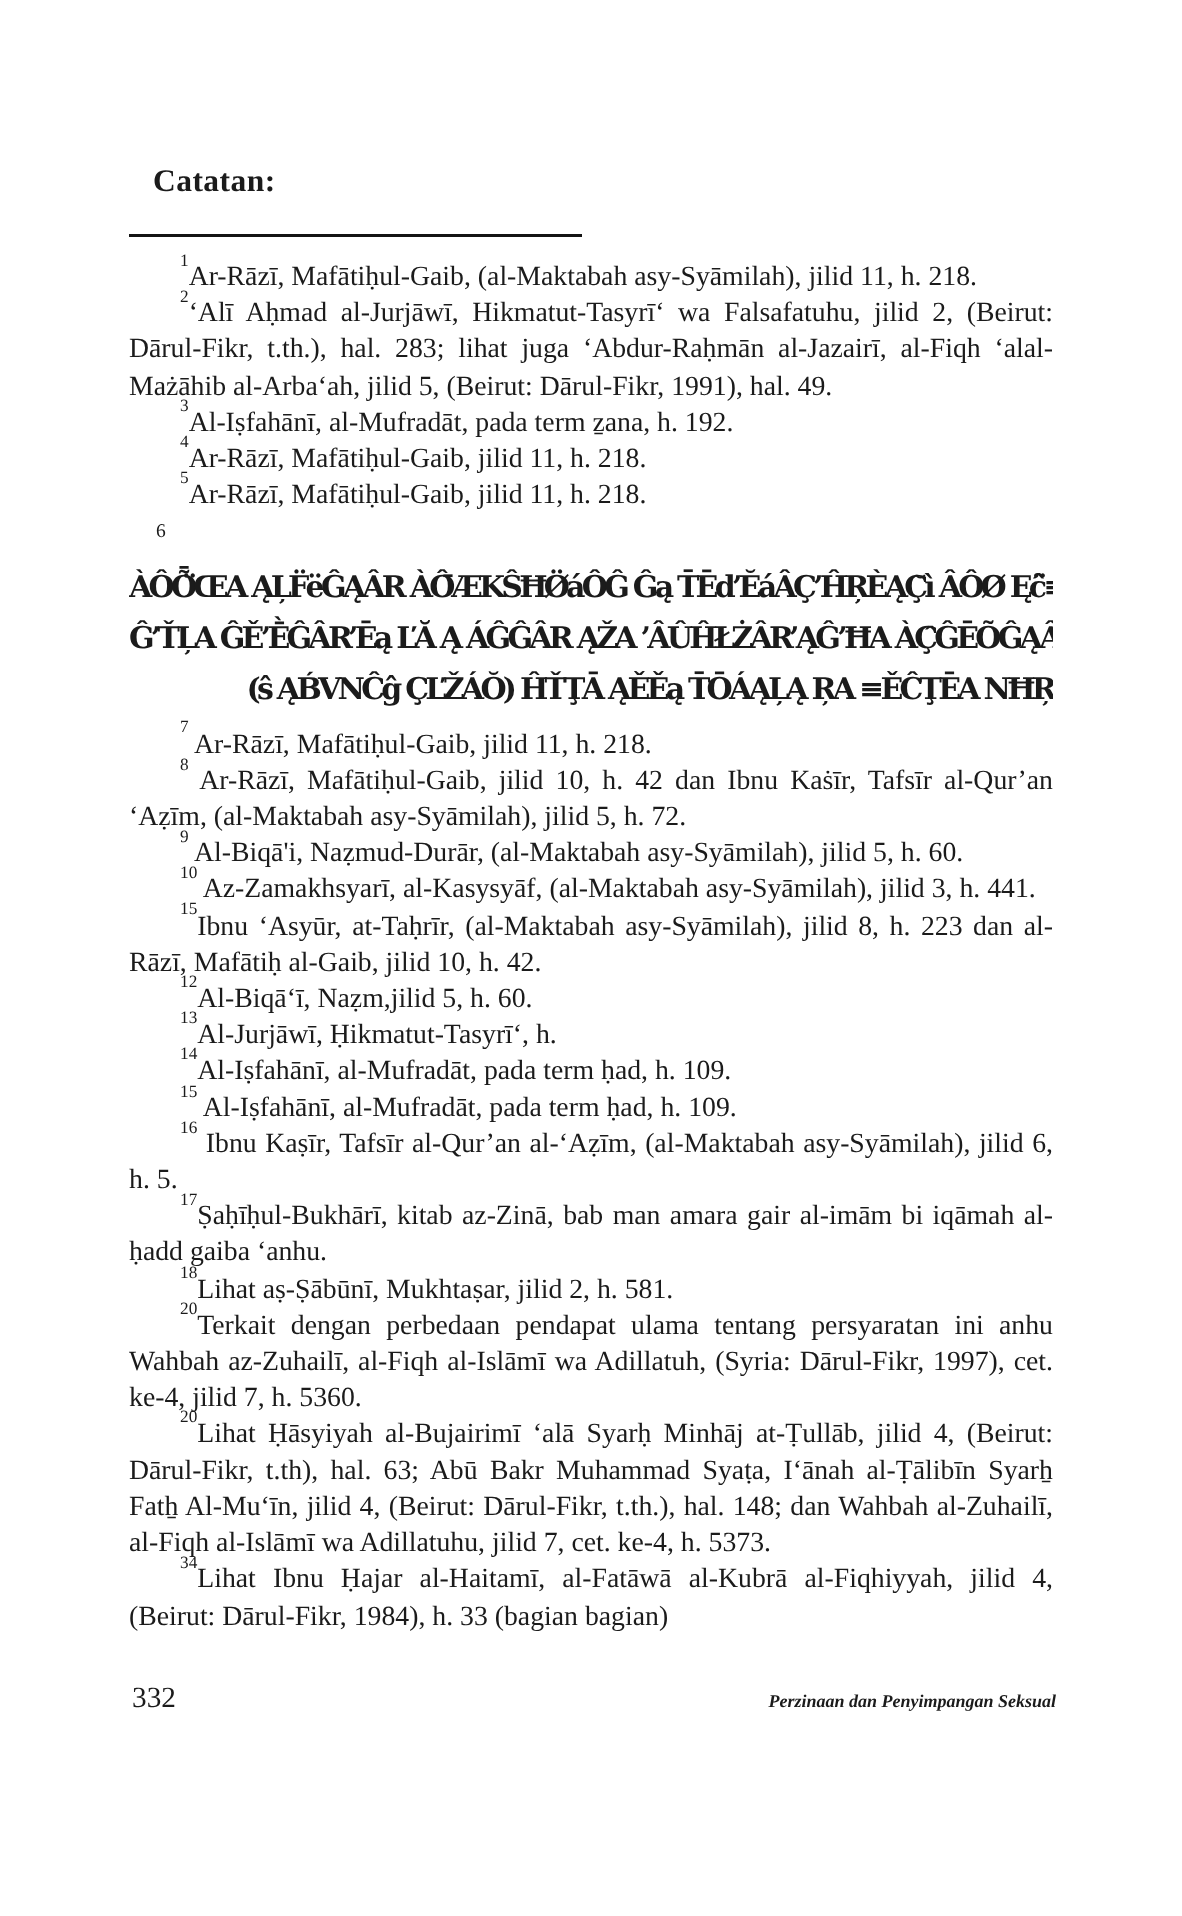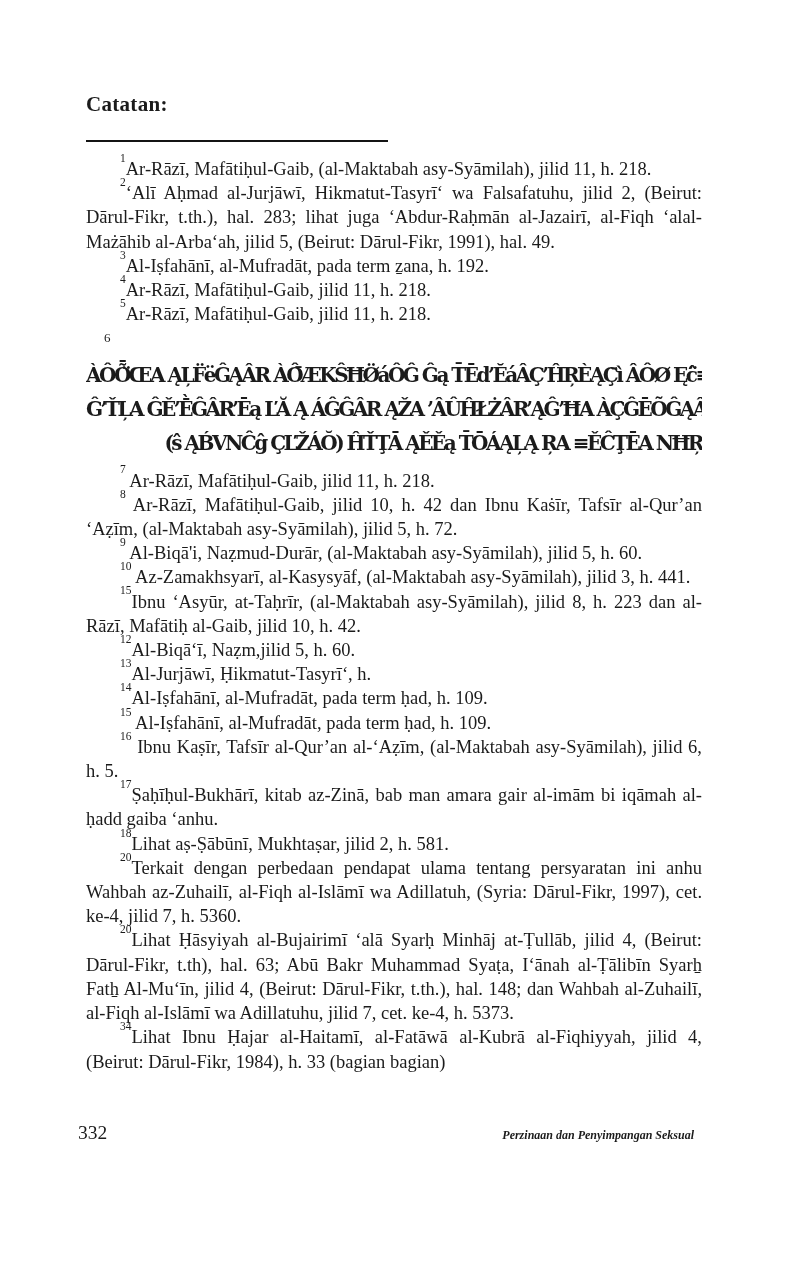--- a/index.html
+++ b/index.html
@@ -19,21 +19,21 @@
   .page {
     position: absolute;
     left: 86px;
     top: 92px;
     width: 616px;
   }
   .heading {
     font-size: 21px;
     font-weight: bold;
     letter-spacing: 0.3px;
-    margin: 0;
+    margin: 16px;
   }
   .heading-rule {
     width: 302px;
     height: 2px;
     background: #141414;
     margin-top: 23px;
   }
   .notes {
     margin-top: 15px;
   }
@@ -67,21 +67,21 @@
     font-weight: bold;
     font-size: 20px;
     line-height: 34px;
     letter-spacing: -2.5px;
     white-space: nowrap;
     overflow: hidden;
     direction: ltr;
   }
   .footer {
     position: absolute;
-    left: 78px;
+    left: 88px;
     top: 1122px;
     width: 616px;
     display: flex;
     justify-content: space-between;
     align-items: baseline;
   }
   .footer-page-number {
     font-size: 19.5px;
   }
   .footer-book-title {

